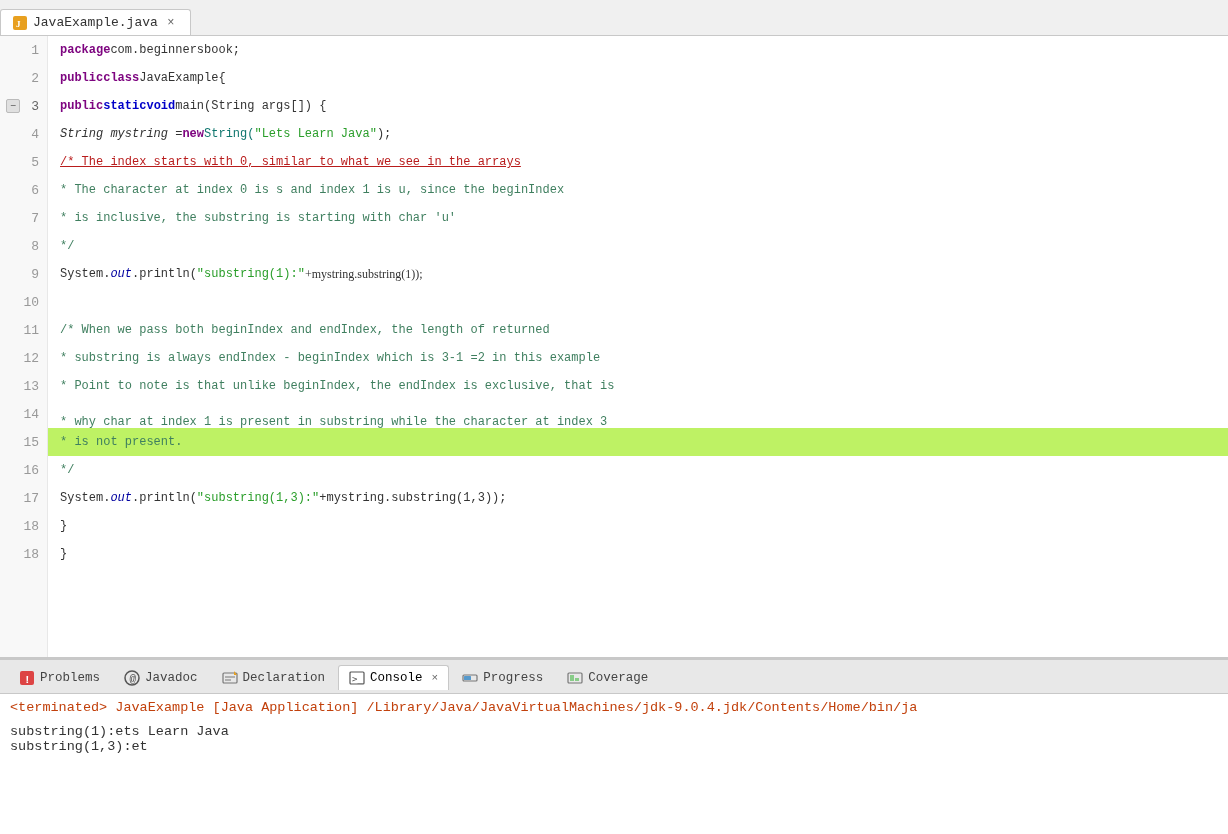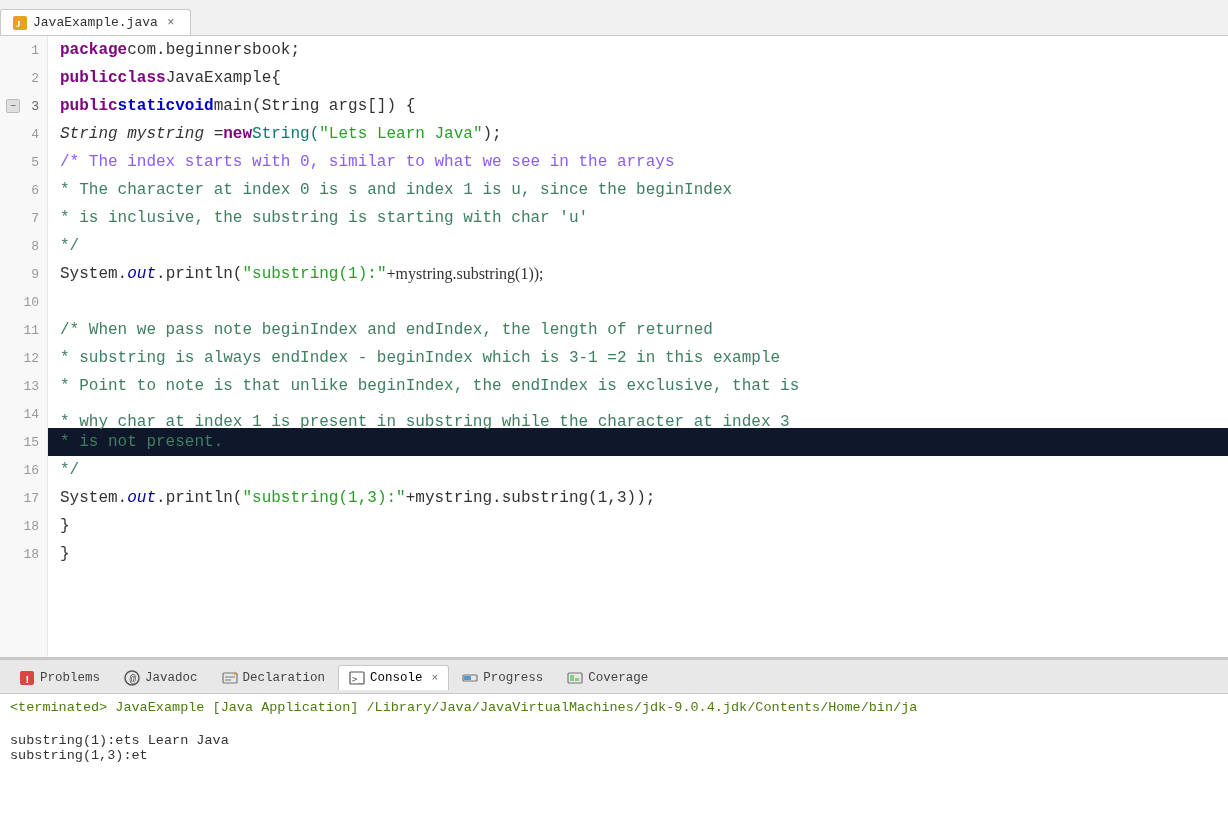--- a/index.html
+++ b/index.html
@@ -116,27 +116,27 @@
       flex: 1;
       overflow-x: auto;
       overflow-y: hidden;
     }
 
     .code-line {
       height: 28px;
       display: flex;
       align-items: center;
       padding-left: 12px;
-      font-size: 16px;
+      font-size: 12px;
       white-space: nowrap;
       color: #333;
     }
 
     .code-line.highlighted {
-      background: #0f172a;
+      background: #bef264;
     }
 
     
     .bottom-panel {
       background: #f0f0f0;
       display: flex;
       flex-direction: column;
       height: 175px;
       border-top: 1px solid #c8c8c8;
     }
@@ -182,22 +182,22 @@
       flex: 1;
       background: #ffffff;
       padding: 6px 10px;
       font-family: 'Courier New', Courier, monospace;
       font-size: 13.5px;
       color: #333;
       overflow: auto;
     }
 
     .console-header {
-      color: #4d7c0f;
-      margin-bottom: 18px;
+      color: #c2410c;
+      margin-bottom: 9px;
     }
 
     .console-output {
       color: #333;
     }
 
     
     svg { display: inline-block; vertical-align: middle; }
   </style>
 </head>
@@ -263,41 +263,41 @@
           <span style="color: rgb(51, 51, 51);"> main(String args[]) {</span>
         </div>
         <div class="code-line">
           <span style="color: rgb(51, 51, 51); font-style: italic;">                String mystring = </span>
           <span style="color: rgb(126, 5, 128); font-weight: bold;">new</span>
           <span style="color: #0f766e;"> String(</span>
           <span style="color: rgb(42, 158, 42);">"Lets Learn Java"</span>
           <span style="color: rgb(51, 51, 51);">);</span>
         </div>
         <div class="code-line">
-          <span style="color: #8b5cf6;">                /* The index starts with 0, similar to what we see in the arrays</span>
+          <span style="color: #b91c1c; text-decoration: underline;">                /* The index starts with 0, similar to what we see in the arrays</span>
         </div>
         <div class="code-line">
           <span style="color: rgb(63, 127, 95);">                 * The character at index 0 is s and index 1 is u, since the beginIndex</span>
         </div>
         <div class="code-line">
           <span style="color: rgb(63, 127, 95);">                 * is inclusive, the substring is starting with char 'u'</span>
         </div>
         <div class="code-line">
           <span style="color: rgb(63, 127, 95);">                 */</span>
         </div>
         <div class="code-line">
           <span style="color: rgb(51, 51, 51);">                System.</span>
           <span style="color: rgb(0, 0, 160); font-style: italic;">out</span>
           <span style="color: rgb(51, 51, 51);">.println(</span>
           <span style="color: rgb(42, 158, 42);">"substring(1):"</span>
           <span style="color: rgb(51, 51, 51); font-family: Liberation Serif, serif;">+mystring.substring(1));</span>
         </div>
         <div class="code-line">&nbsp;</div>
         <div class="code-line">
-          <span style="color: rgb(63, 127, 95);">                /* When we pass note beginIndex and endIndex, the length of returned</span>
+          <span style="color: rgb(63, 127, 95);">                /* When we pass both beginIndex and endIndex, the length of returned</span>
         </div>
         <div class="code-line">
           <span style="color: rgb(63, 127, 95);">                 * substring is always endIndex - beginIndex which is 3-1 =2 in this example</span>
         </div>
         <div class="code-line">
           <span style="color: rgb(63, 127, 95);">                 * Point to note is that unlike beginIndex, the endIndex is exclusive, that is</span>
         </div>
         <div class="code-line">
           <span style="color: rgb(63, 127, 95); margin-top: 16px;">                 * why char at index 1 is present in substring while the character at index 3</span>
         </div>

